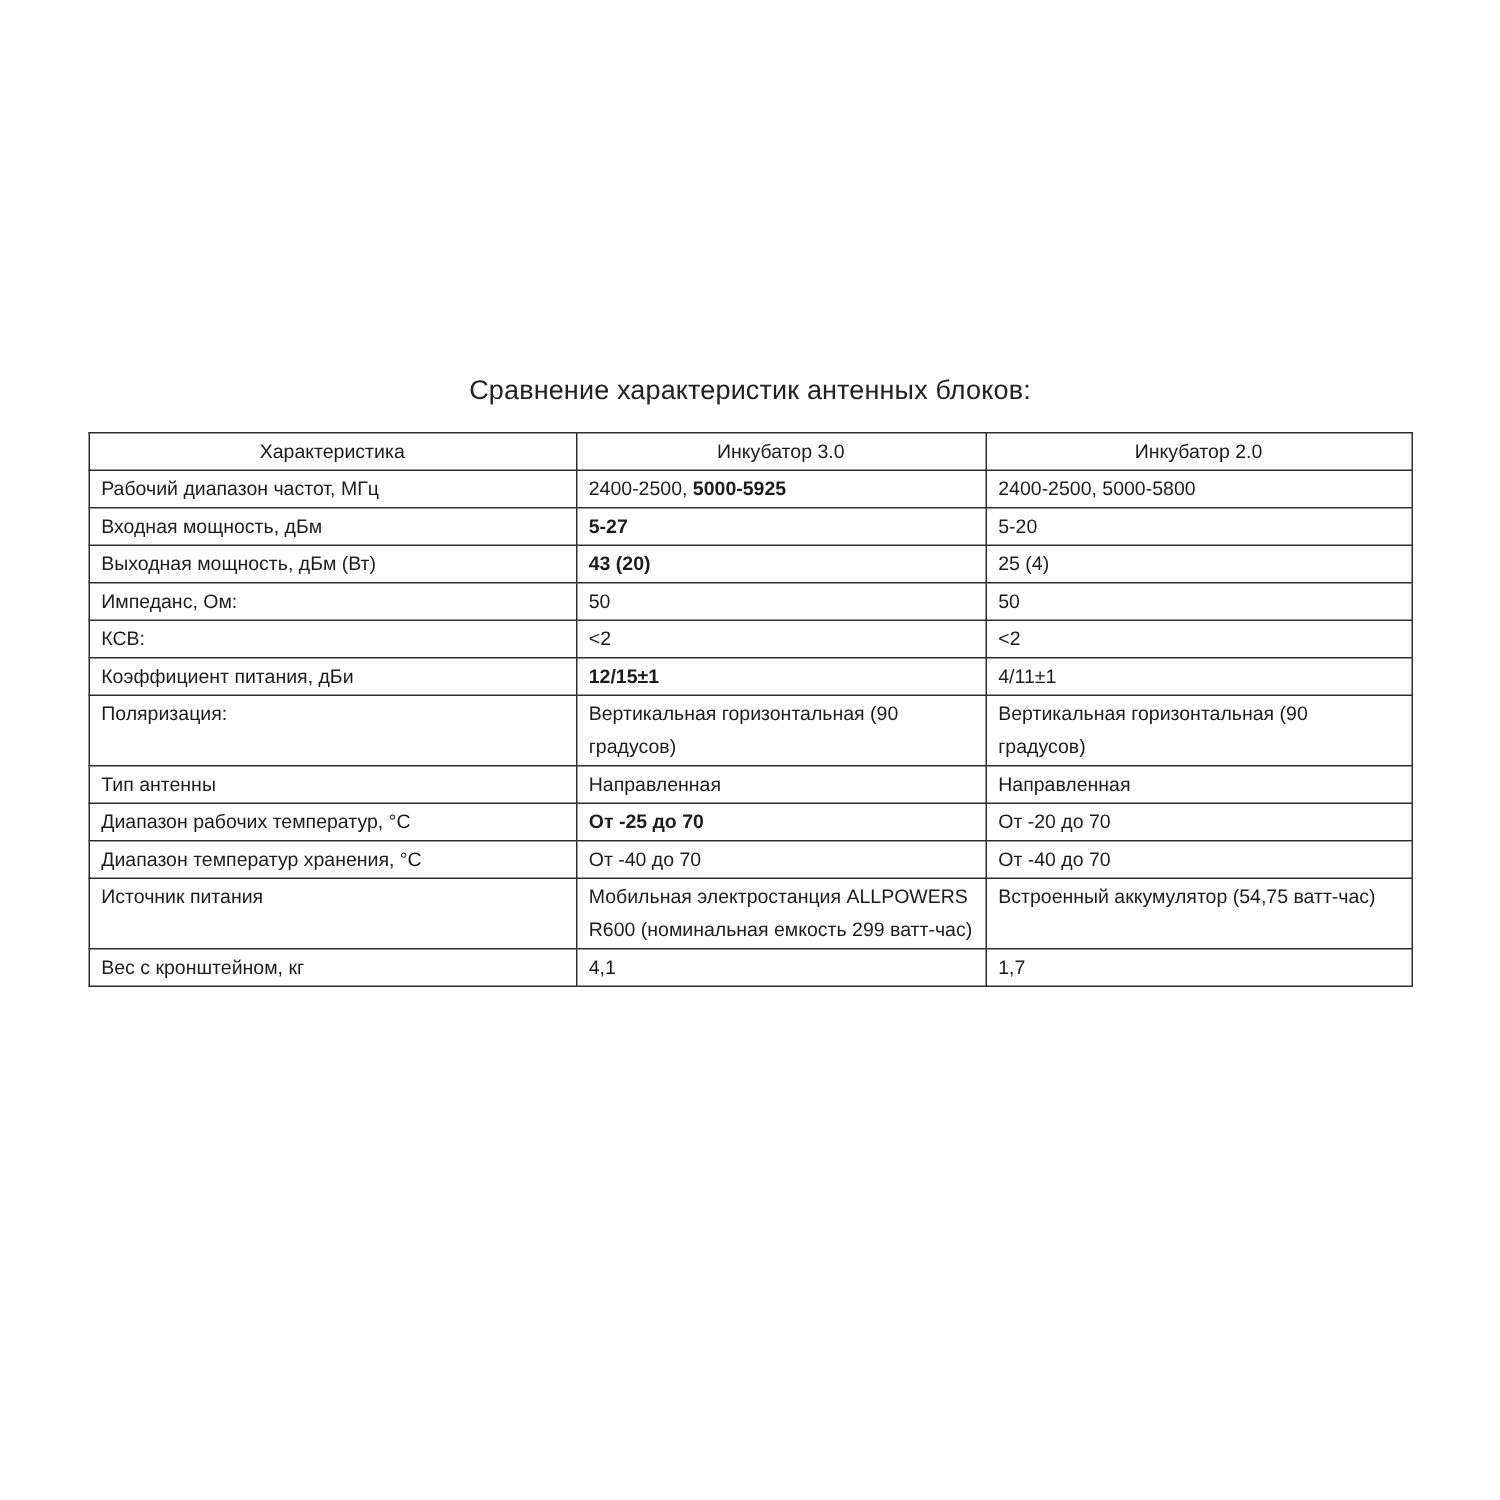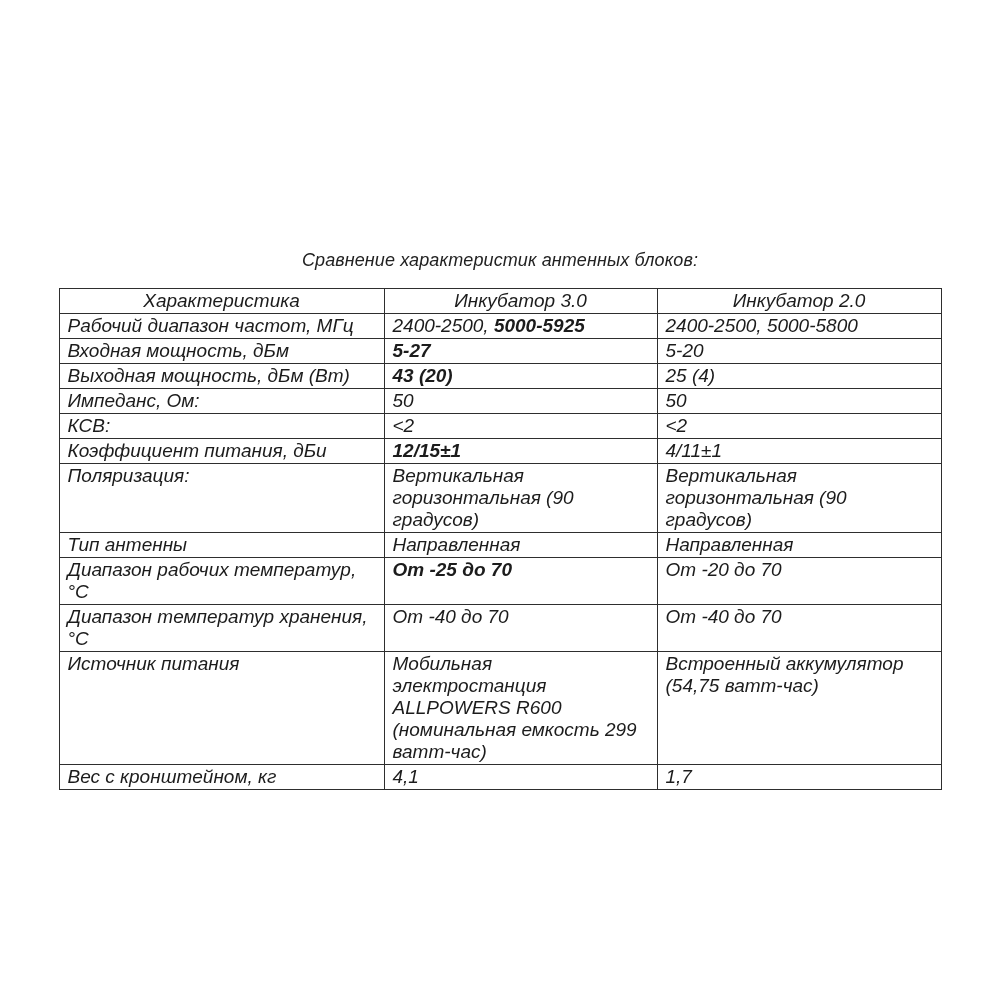--- a/index.html
+++ b/index.html
@@ -9,21 +9,20 @@
   }
   body {
     width: 1000px;
     height: 1000px;
     font-family: "Liberation Sans", sans-serif;
     color: #1c1c1c;
     overflow: hidden;
   }
   .page {
     padding-top: 250px;
-    font-style: italic;
   }
   .doc-title {
     text-align: center;
     font-size: 18px;
     font-weight: 400;
     color: #222222;
     margin: 0 0 17px 0;
     letter-spacing: 0.1px;
   }
   table.cmp {
@@ -31,21 +30,21 @@
     width: 882px;
     margin: 0 auto;
     table-layout: fixed;
   }
   table.cmp col.c1 { width: 325px; }
   table.cmp col.c2 { width: 273px; }
   table.cmp col.c3 { width: 284px; }
   table.cmp th,
   table.cmp td {
     border: 1px solid #2e2e2e;
-    font-size: 19px;
+    font-size: 13px;
     line-height: 22px;
     padding: 1px 8px 1px 8px;
     vertical-align: top;
     text-align: left;
     word-wrap: break-word;
   }
   table.cmp th {
     font-weight: 400;
     text-align: center;
   }

